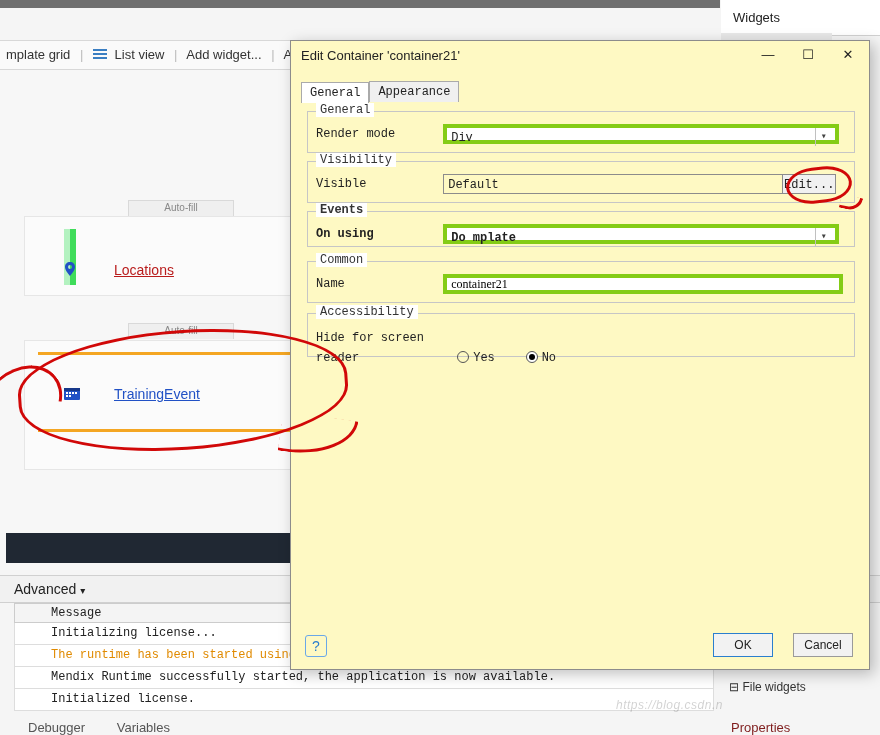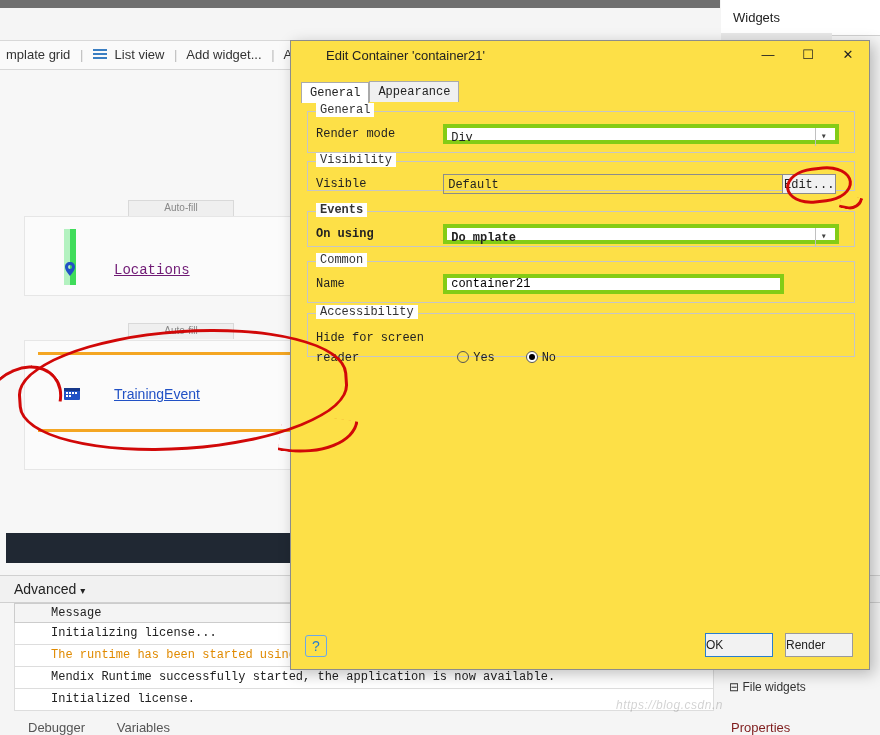--- a/index.html
+++ b/index.html
@@ -56,23 +56,22 @@
     background:#fbfbfb; border:1px solid #e6e6e6;
   }
   .vbar { position:absolute; top:12px; height:56px; width:6px; }
   .vbar.inner{ left:45px; background:#3fdc5a; }
   .vbar.outer{ left:39px; background:#b3f2c0; }
   .icon-pin {
     position:absolute; left:64px; top:192px; width:14px; height:14px;
     color:#2151c5; font-size:14px;
   }
   .link1 {
-    position:absolute; left:114px; top:192px; font-size:14px; color:#701a75;
+    position:absolute; left:114px; top:192px; font-size:14px; color:#b91c1c;
     text-decoration:underline;
-    font-family:Liberation Mono, monospace;
   }
 
   
   .af2 { top:253px; }
   .card-shell2 {
     position:absolute; left:24px; top:270px; width:700px; height:130px;
     background:#fbfbfb; border:1px solid #e6e6e6;
   }
   .orange-frame {
     position:absolute; left:38px; top:282px; width:680px; height:80px;
@@ -131,23 +130,22 @@
 
   
   .watermark {
     position:absolute; left:616px; top:698px; font-size:12px;
     color:rgba(0,0,0,0.18); letter-spacing:0.5px;font-style:italic;
   }
 
   
   .dialog {
     position:absolute; left:290px; top:40px; width:580px; height:630px;
-    background:#fde047; border:1px solid #8c8c8c;
+    background:#fef9c3; border:1px solid #8c8c8c;
     box-shadow: 4px 4px 14px rgba(0,0,0,0.25);
-    padding-left: 25px;
   }
   .dialog .titlebar {
     height:30px; line-height:30px; padding-left:10px; font-size:13px;
     color:#222;
   }
   .dialog .winbtns {
     position:absolute; right:4px; top:4px; display:flex; gap:6px;
   }
   .dialog .winbtns div{
     width:34px; height:22px; text-align:center; line-height:20px;
@@ -167,33 +165,33 @@
 
   .dialog .groupbox {
     position:absolute; left:16px; width:548px;
     border:1px solid #c6c6c6;
   }
   .dialog .groupbox .legend{
     position:absolute; left:8px; top:-9px; background:#fff;
     padding:0 4px; color:#333;
   }
   .gb-general { top:70px;  height:42px; }
-  .gb-vis     { top:120px; height:30px; }
+  .gb-vis     { top:120px; height:42px; }
   .gb-events  { top:170px; height:36px;font-weight:bold; }
   .gb-common  { top:220px; height:42px; }
   .gb-access  { top:272px; height:44px; }
 
   .row-in { position:absolute; left:8px; height:22px; line-height:20px; }
   .row-in .lbl{ display:inline-block; width:120px; }
   .sel,.txt{
     display:inline-block; height:20px; border:4px solid #84cc16;
     background:#fff; padding:0 4px; vertical-align:top;
   }
   .sel.wide{ width:396px; }
-  .txt.wide{ width:341px; }
+  .txt.wide{ width:400px;font-family:Liberation Serif, serif; }
   .sel .arrow{
     float:right; width:16px; height:18px; border-left:1px solid #c0c0c0;
     text-align:center; font-size:10px; color:#444; line-height:18px;
   }
   .gb-general .row-in{ top:12px; }
   .gb-vis .row-in{ top:12px; }
   .gb-events .row-in{ top:12px; }
   .gb-common .row-in{ top:12px; }
   .gb-access .row-in{ top:14px; }
 
@@ -214,22 +212,22 @@
     content:""; position:absolute; left:2px; top:2px; width:6px; height:6px;
     background:#000; border-radius:50%;
   }
 
   .dialog .help{
     position:absolute; left:14px; bottom:12px; width:22px; height:22px;
     border:1px solid #6aa8e8; color:#2a7ece; border-radius:3px;
     text-align:center; line-height:20px; font-size:14px;
   }
   .dialog .btn{
-    position:absolute; bottom:12px; width:68px; height:24px;
-    background:#f2f2f2; border:1px solid #9a9a9a; 
+    position:absolute; bottom:12px; width:60px; height:24px;
+    background:#f2f2f2; border:1px solid #9a9a9a; text-align:center;
     line-height:22px; font-size:12px;margin-left:12px;
   }
   .dialog .btn.ok{ right:96px; border:1px solid #2a7ece; }
   .dialog .btn.cancel{ right:16px; }
 
   
   .anno-editbtn{
     position:absolute; left:786px; top:167px; width:66px; height:36px;
     border:3px solid #d10808; border-radius:50%/60%;
     transform:rotate(-6deg);
@@ -393,20 +391,20 @@
     <div class="row-in">
       <span class="lbl" style="width:132px">Hide for screen reader</span>
       <span class="radio"></span><span>Yes</span>
       &nbsp;&nbsp;
       <span class="radio sel"></span><span>No</span>
     </div>
   </div>
 
   <div class="help">?</div>
   <div class="btn ok">OK</div>
-  <div class="btn cancel">Render</div>
+  <div class="btn cancel">Cancel</div>
 </div>
 
 <div class="anno-editbtn"></div>
 <div class="anno-tail"></div>
 <div class="anno-card"></div>
 <div class="anno-card2"></div>
 <div class="anno-stroke1"></div>
 
 </body></html>

